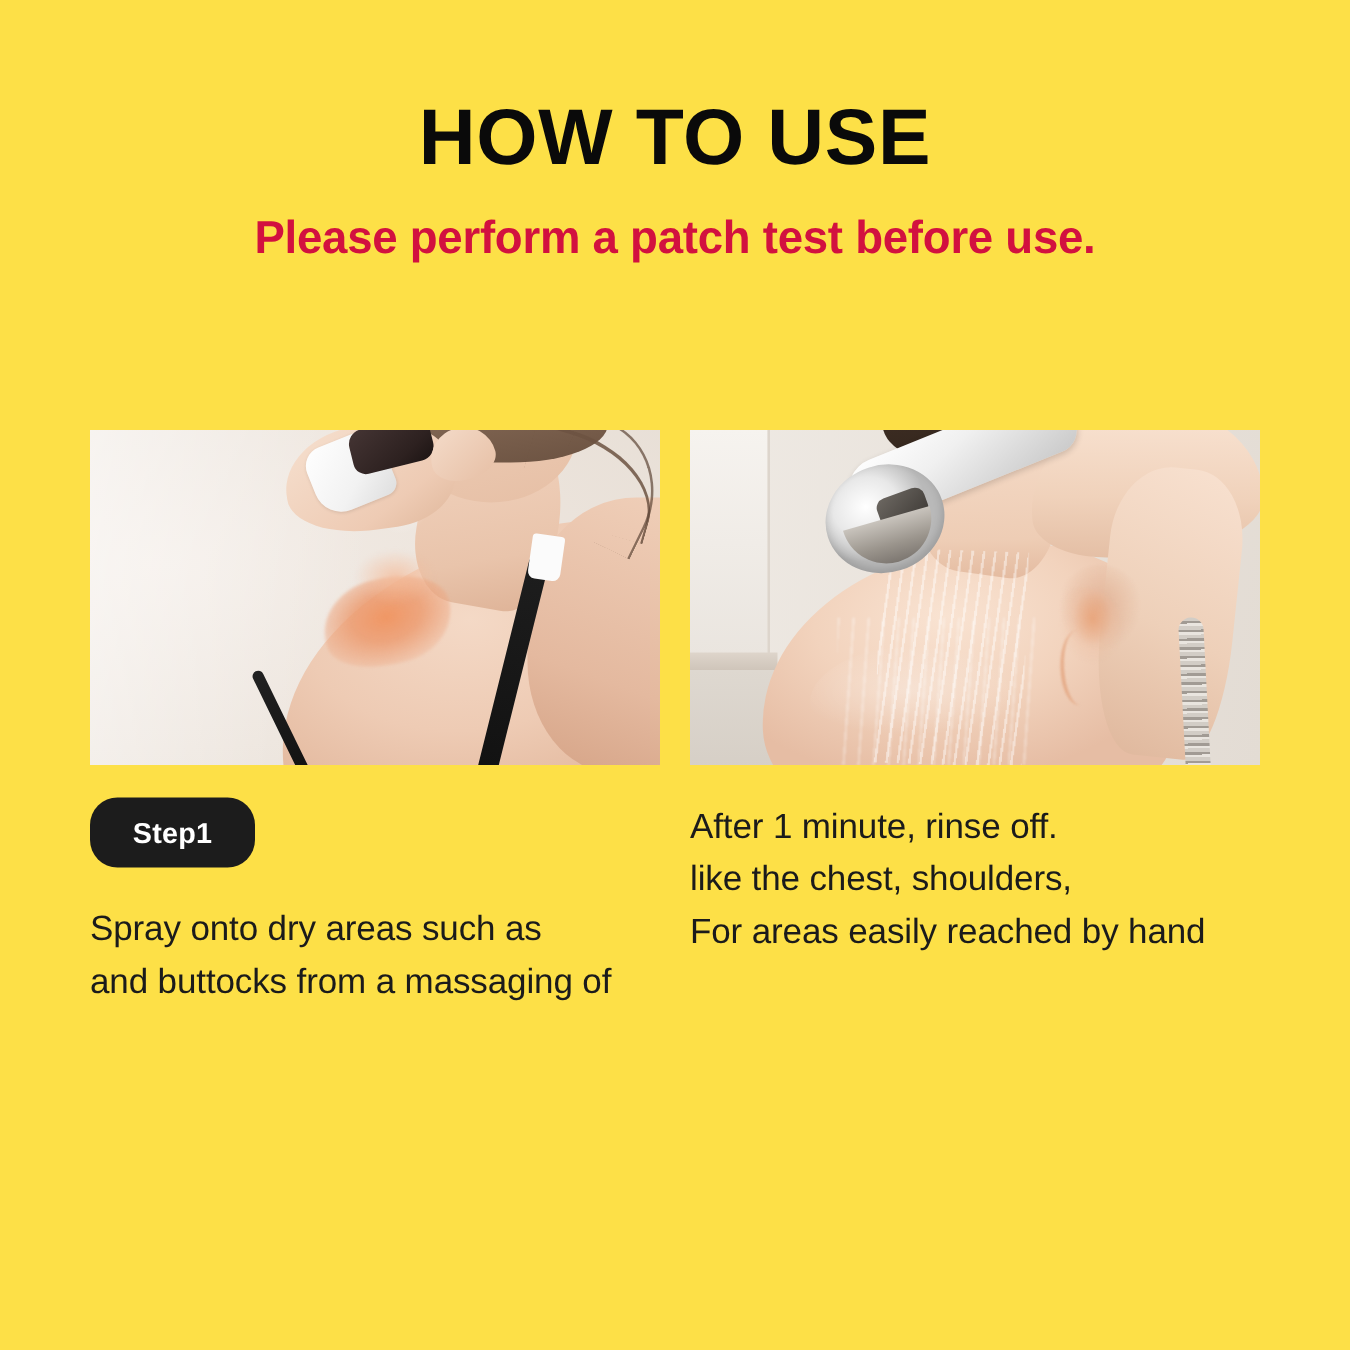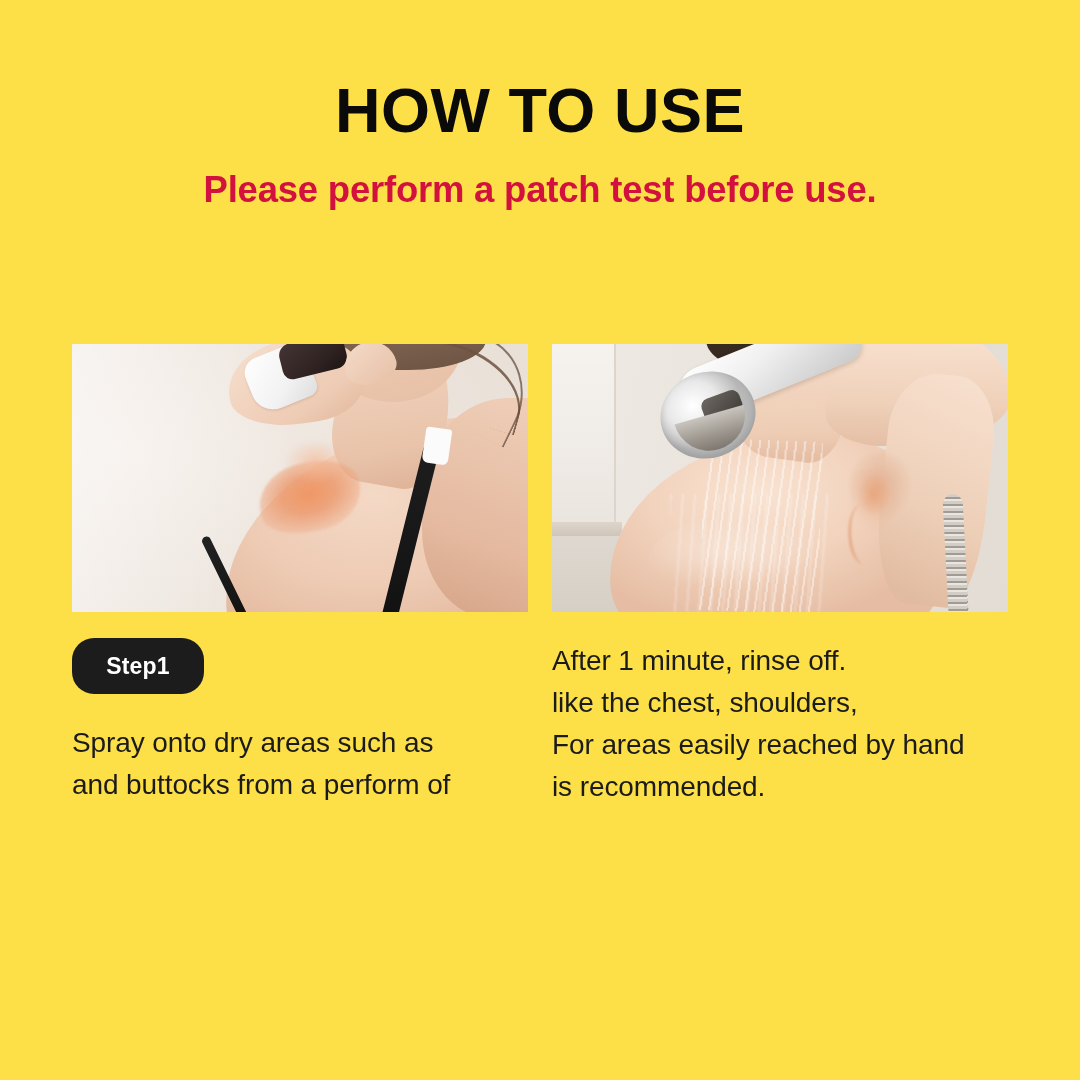--- a/index.html
+++ b/index.html
@@ -481,21 +481,21 @@
         <div class="ph1-bottle-dark"></div>
         <div class="ph1-finger"></div>
       </div>
 
       <div class="badge-row">
         <span class="step-badge">Step1</span>
       </div>
 
       <div class="step-body">
         <span class="line">Spray onto dry areas such as</span>
-        <span class="line">and buttocks from a perform of</span>
+        <span class="line">and buttocks from a massaging of</span>
       </div>
     </div>
 
     <div class="step-col">
 
       <div class="photo">
         <div class="ph2-wall"></div>
         <div class="ph2-panel"></div>
         <div class="ph2-shelf"></div>
         <div class="ph2-lowwall"></div>
@@ -516,18 +516,17 @@
         <div class="ph2-head-slot"></div>
         <div class="ph2-head-ring"></div>
         <div class="ph2-hose2"></div>
       </div>
 
 
       <div class="step-body">
         <span class="line">After 1 minute, rinse off.</span>
         <span class="line">like the chest, shoulders,</span>
         <span class="line">For areas easily reached by hand</span>
-        <span class="line">is recommended.</span>
       </div>
     </div>
 
   </div>
 </div>
 
 </body></html>

